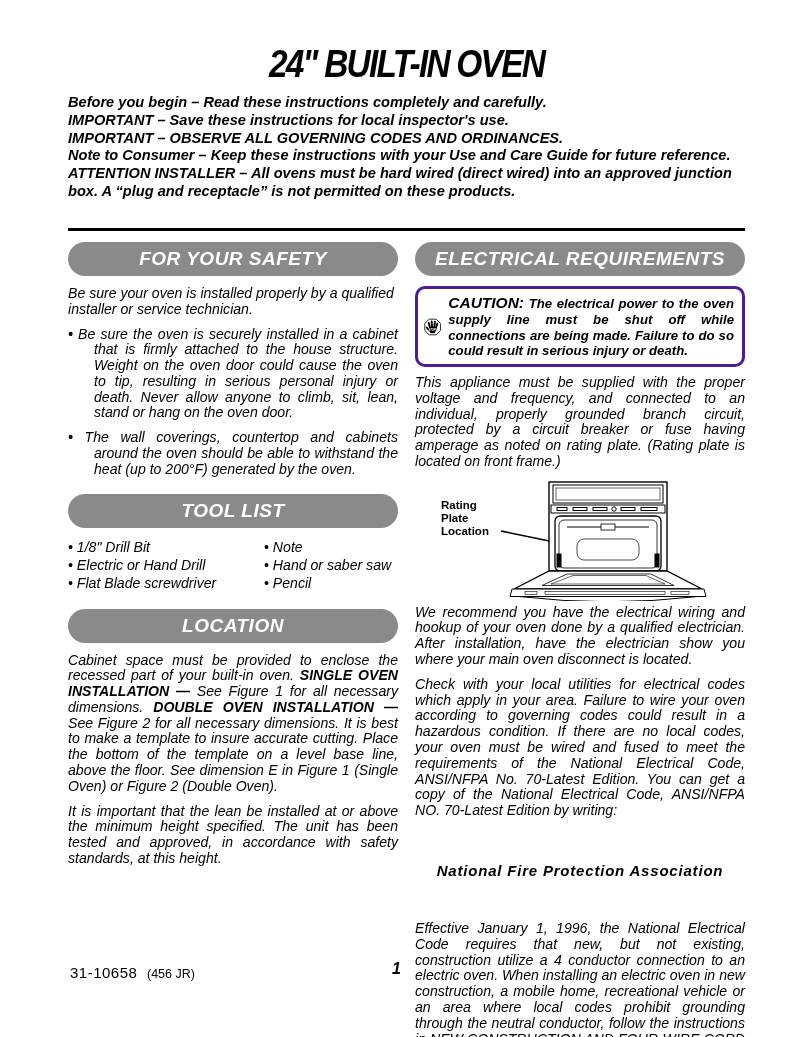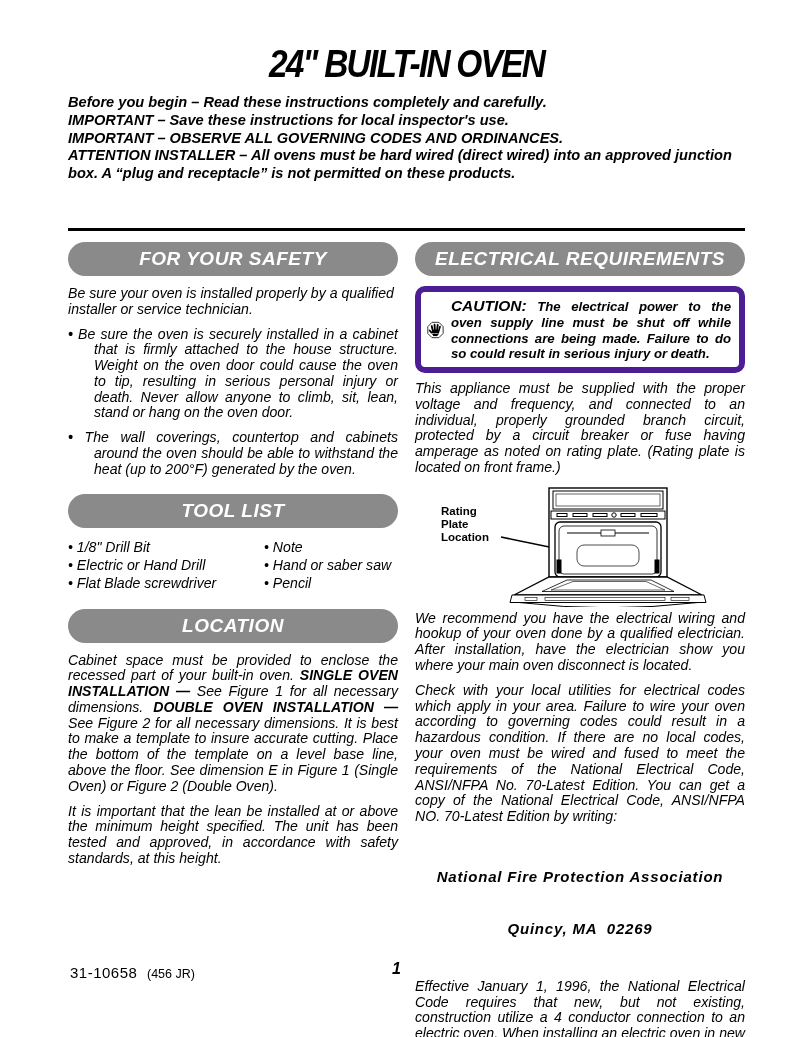--- a/index.html
+++ b/index.html
@@ -41,21 +41,21 @@
     font-size:14.1px;font-style:italic;line-height:1.12;text-align:justify;
     padding-left:26px;text-indent:-26px;margin:0 0 9px 0;
   }
   ul.bullets li::before{content:"\2022\00a0";font-weight:700;}
   .tools{display:flex;font-size:14.1px;font-style:italic;line-height:1.3;margin:2px 0 8px 0;}
   .tools .tcol1{width:196px;}
   .tools .tcol2{width:134px;}
   .tools div.titem::before{content:"\2022\00a0";}
   .figure{position:relative;width:330px;height:122px;margin:2px 0 4px 0;}
   .caution{
-    border:6px solid #4c1d95;border-radius:10px;display:flex;align-items:center;
+    border:3px solid #4c1d95;border-radius:10px;display:flex;align-items:center;
     padding:5px 8px 5px 6px;margin:0 0 8px 0;background:#fff;
   }
   .caution .ctext{
     font-size:13.2px;font-weight:700;font-style:italic;line-height:1.18;
     text-align:justify;margin-left:7px;
   }
   .caution .clabel{font-size:15.5px;}
   .addr{
     text-align:center;font-size:15px;font-weight:700;font-style:italic;
     letter-spacing:.8px;line-height:1.15;white-space:pre;margin:2px 0 7px 0;
@@ -67,20 +67,21 @@
 </style>
 </head>
 <body>
 
 <div class="page-header">
   <div class="title-main">24" BUILT-IN OVEN</div>
   <div class="intro">
     <div>Before you begin – Read these instructions completely and carefully.</div>
     <div>IMPORTANT – Save these instructions for local inspector's use.</div>
     <div>IMPORTANT – OBSERVE ALL GOVERNING CODES AND ORDINANCES.</div>
+    <div>Note to Consumer – Keep these instructions with your Use and Care Guide for future reference.</div>
     <div>ATTENTION INSTALLER – All ovens must be hard wired (direct wired) into an approved junction box. A “plug and receptacle” is not permitted on these products.</div>
   </div>
 </div>
 
 <div class="rule"></div>
 
 <div class="col col-left">
   <div class="bar">FOR YOUR SAFETY</div>
   <p class="body noj">Be sure your oven is installed properly by a qualified installer or service technician.</p>
   <ul class="bullets">
@@ -172,21 +173,20 @@
         <path d="M104,117.5 Q193,128 283,117.5" fill="none" stroke-width="1"></path>
       </g>
     </svg>
   </div>
 
   <p class="body">We recommend you have the electrical wiring and hookup of your oven done by a qualified electrician. After installation, have the electrician show you where your main oven disconnect is located.</p>
   <p class="body">Check with your local utilities for electrical codes which apply in your area. Failure to wire your oven according to governing codes could result in a hazardous condition. If there are no local codes, your oven must be wired and fused to meet the requirements of the National Electrical Code, ANSI/NFPA No. 70-Latest Edition. You can get a copy of the National Electrical Code, ANSI/NFPA NO. 70-Latest Edition by writing:</p>
 
   <div class="addr">
     <div>National Fire Protection Association</div>
-    <div>Quincy, MA  02269</div>
   </div>
 
   <p class="body">Effective January 1, 1996, the National Electrical Code requires that new, but not existing, construction utilize a 4 conductor connection to an electric oven. When installing an electric oven in new construction, a mobile home, recreational vehicle or an area where local codes prohibit grounding through the neutral conductor, follow the instructions in NEW CONSTRUCTION AND FOUR-WIRE CORD CONNECTION KIT.</p>
 
 </div>
 
 <div class="footer-part">31-10658</div>
 <div class="footer-code">(456 JR)</div>
 <div class="page-num">1</div>
 

